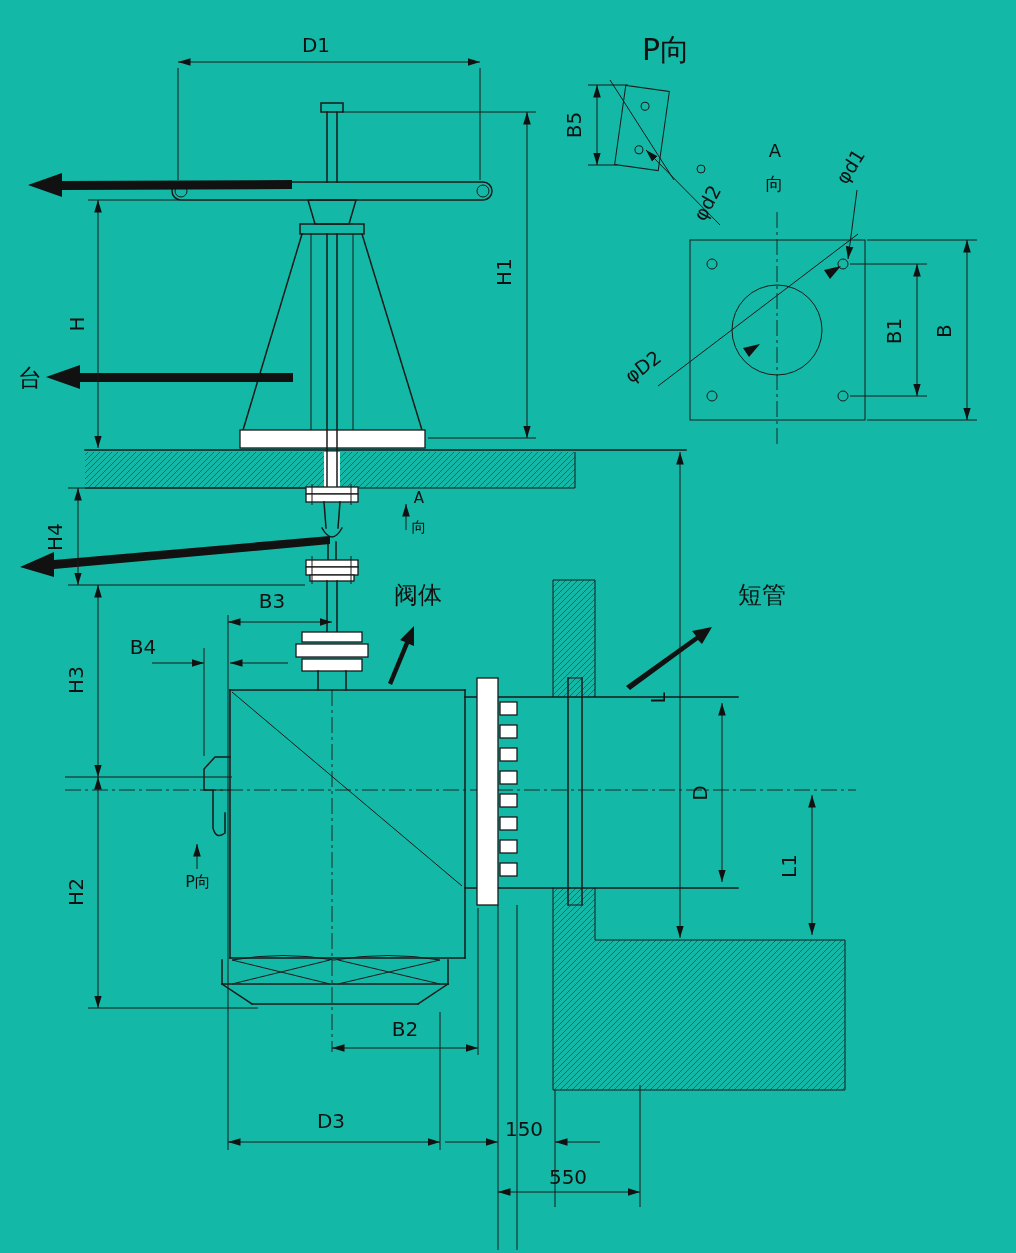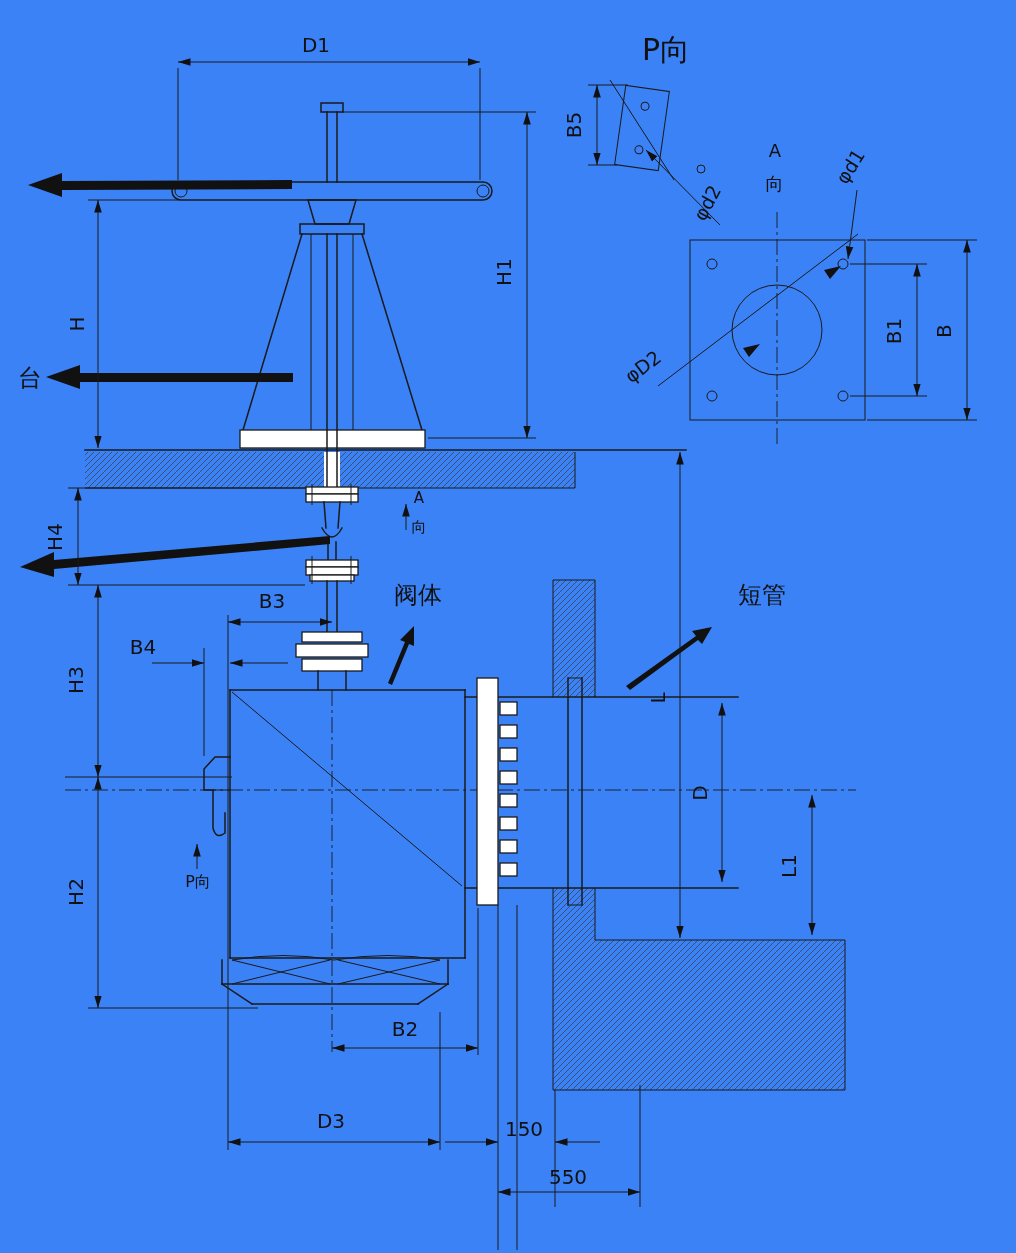--- a/index.html
+++ b/index.html
@@ -1,16 +1,16 @@
 <!DOCTYPE html>
 <html><head>
 <meta charset="utf-8">
 <style>
   html,body{margin:0;padding:0;background:#ffffff;}
-  .stage{position:relative;width:1016px;height:1253px;background:#3b82f6;overflow:hidden;}
+  .stage{position:relative;width:1016px;height:1253px;background:#14b8a6;overflow:hidden;}
   svg{display:block;}
   .ol{stroke:#1a1a1a;stroke-width:1.5;fill:none;stroke-linecap:square;}
   .tl{stroke:#1a1a1a;stroke-width:1;fill:none;}
   .cl{stroke:#1a1a1a;stroke-width:0.9;fill:none;stroke-dasharray:16 4 3 4;}
   .hat{fill:url(#hatch);stroke:none;}
   .wh{fill:#ffffff;stroke:#1a1a1a;stroke-width:1.3;}
   .blk{fill:#111;stroke:none;}
   text{fill:#111;font-family:"DejaVu Sans","Liberation Sans",sans-serif;font-size:20px;text-anchor:middle;}
   .big{font-size:30px;}
   .cn{font-size:24px;}

